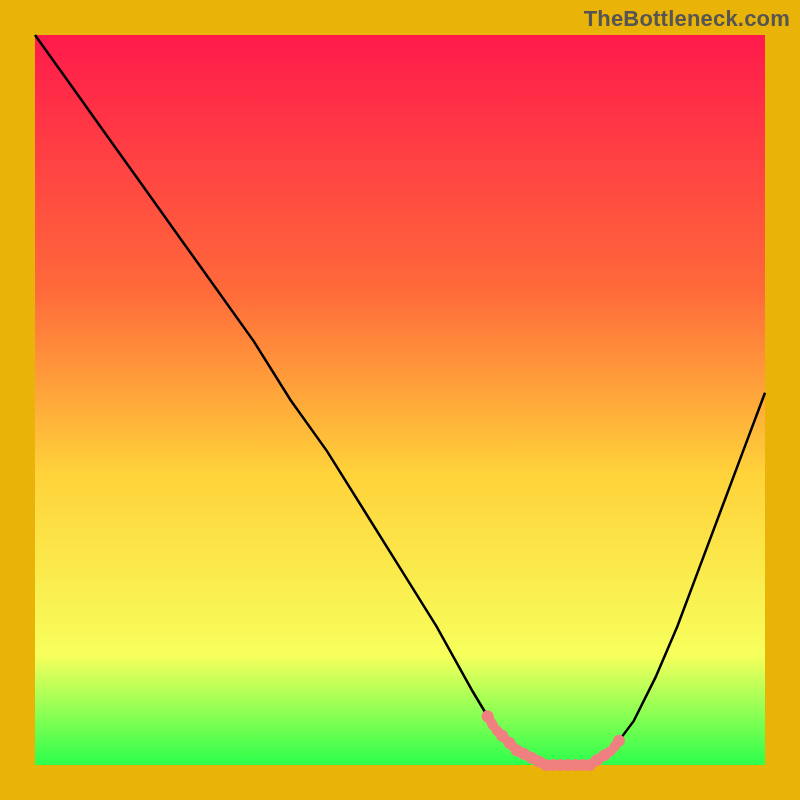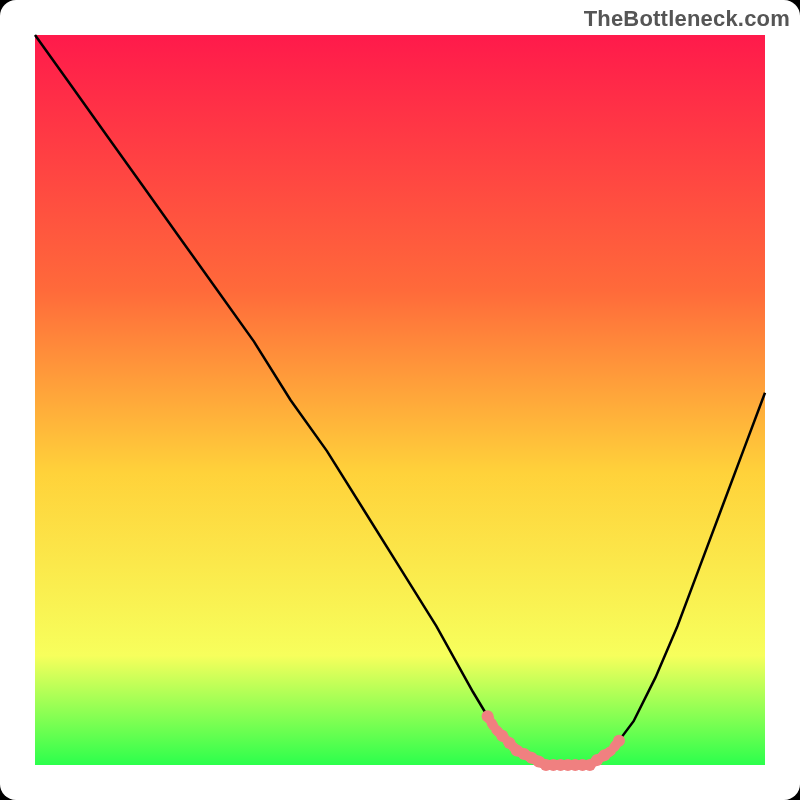--- a/index.html
+++ b/index.html
@@ -7,22 +7,21 @@
     padding: 0;
     width: 800px;
     height: 800px;
     background: #000;
     overflow: hidden;
   }
   .container {
     position: relative;
     width: 800px;
     height: 800px;
-    background: #ffffff;
-    border-radius: 16px;
+    background: #eab308;
   }
   .watermark {
     position: absolute;
     top: 6px;
     right: 10px;
     color: #555;
     font-family: Arial, Helvetica, sans-serif;
     font-size: 22px;
     font-weight: bold;
     letter-spacing: 0.2px;

